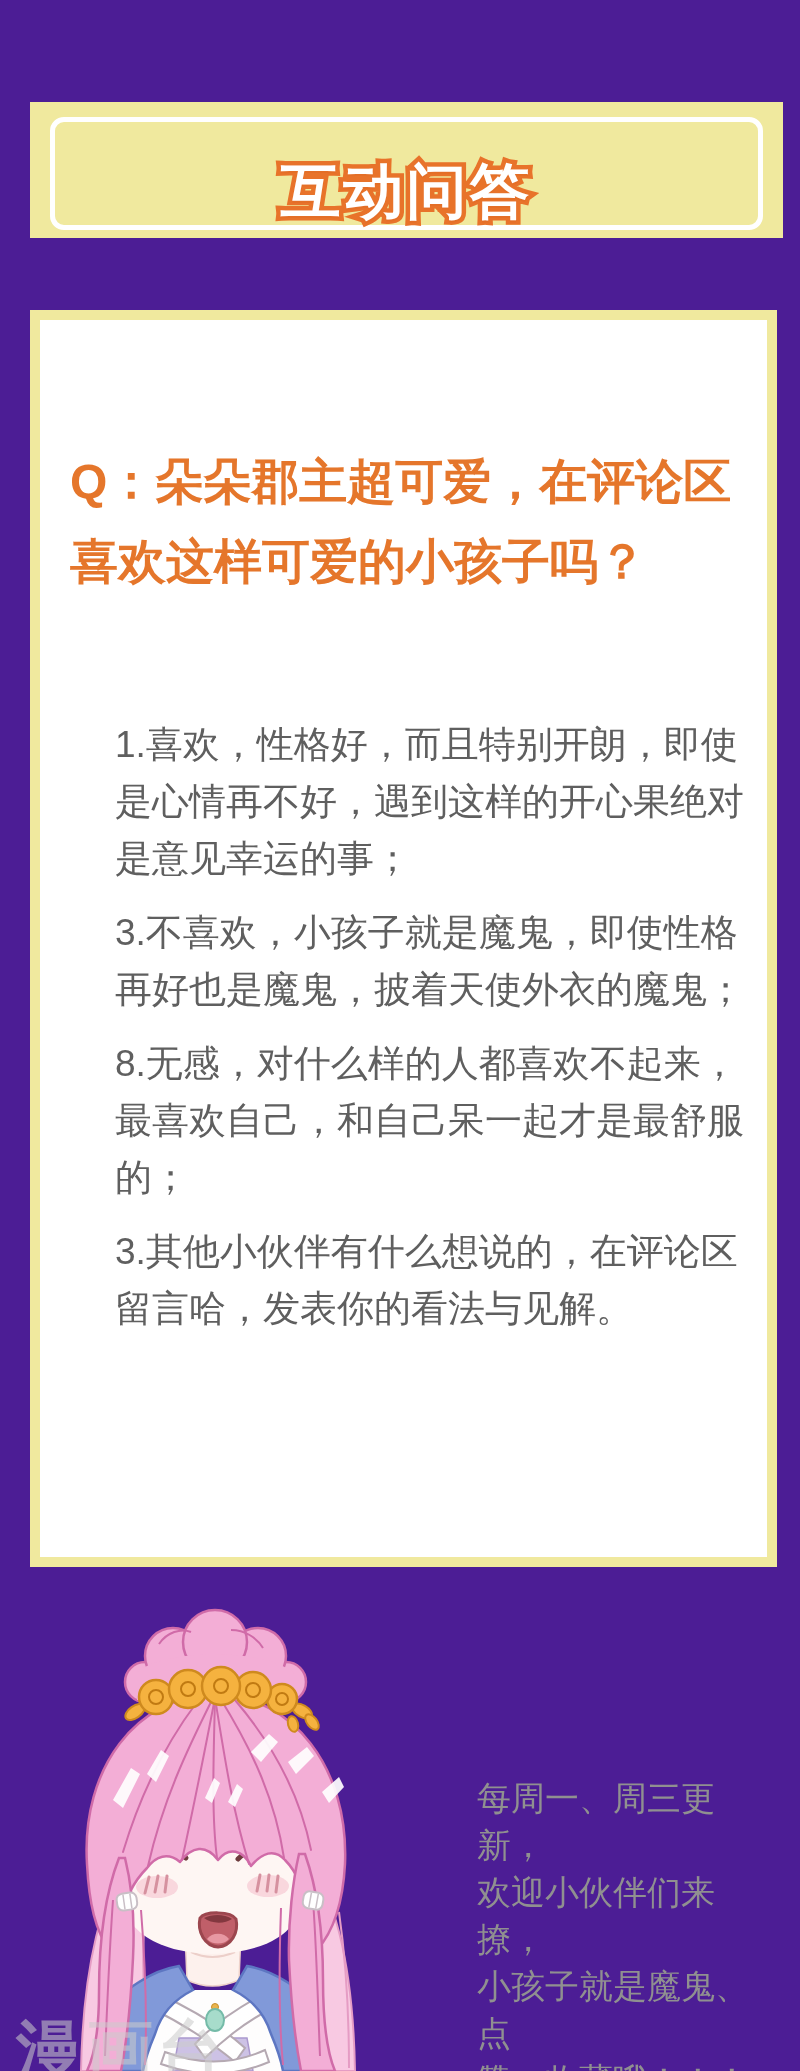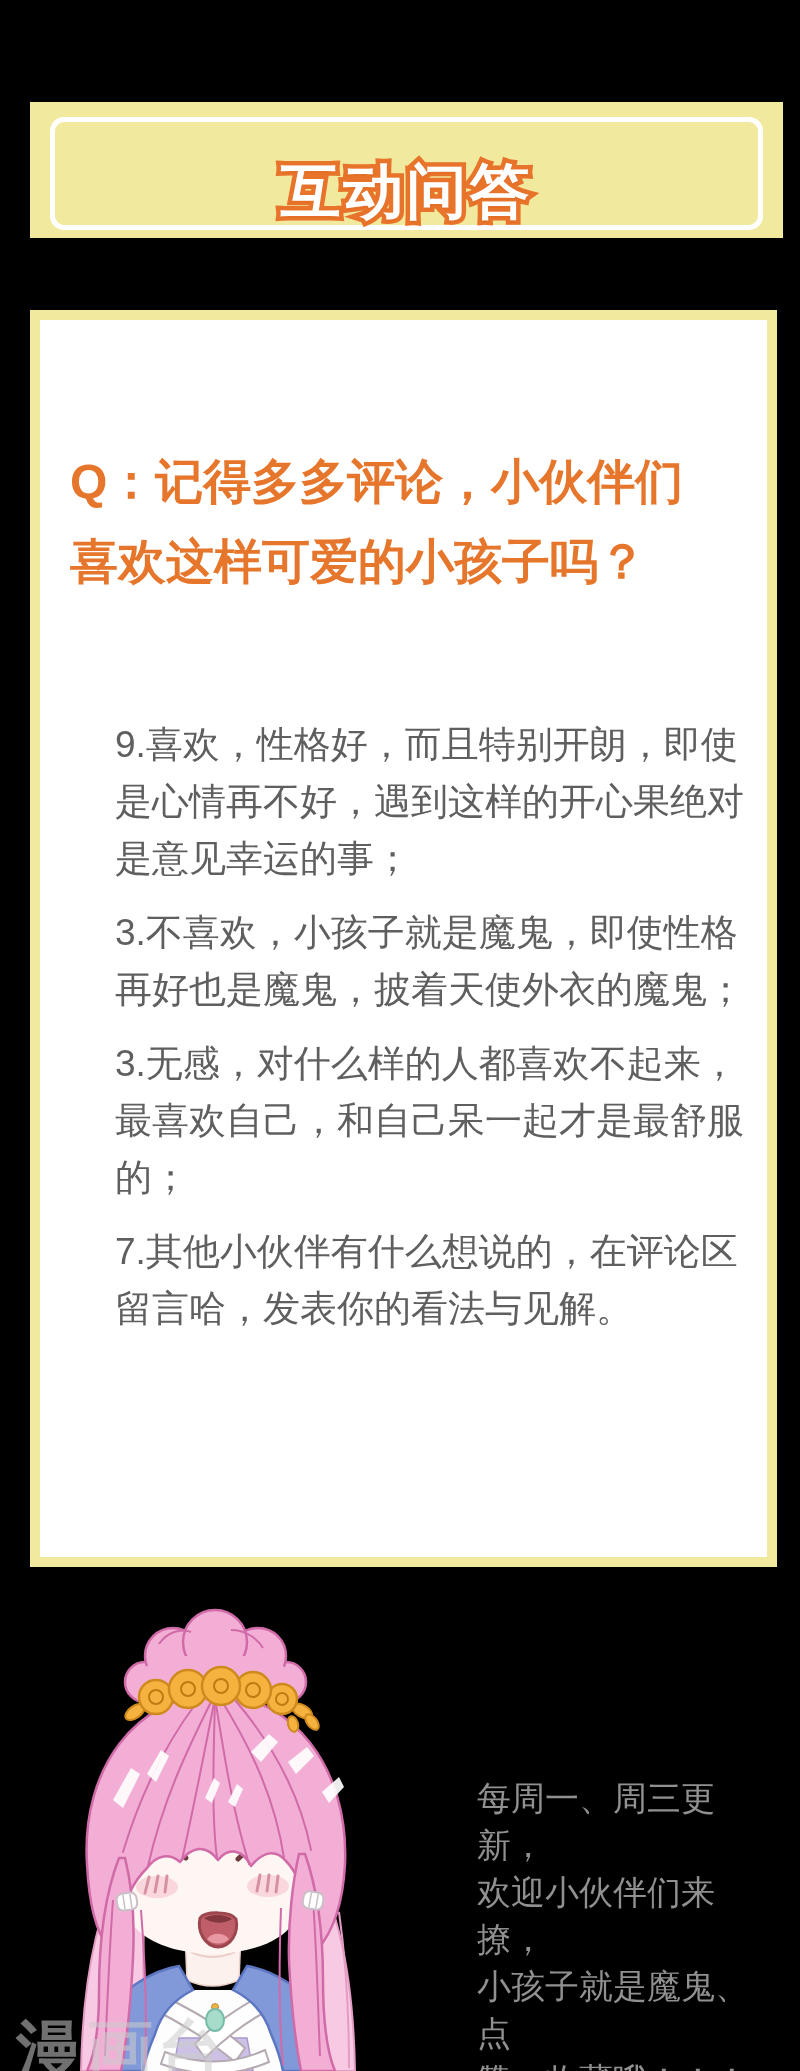--- a/index.html
+++ b/index.html
@@ -5,21 +5,21 @@
   :root{
     --pale-yellow:#f0e99e;
     --title-outline-orange:#e8732a;
     --question-orange:#e5762b;
     --body-gray:#5f5f5f;
     --notice-gray:#909090;
     --watermark-gray:#cccccc;
   }
   *{margin:0;padding:0;box-sizing:border-box;}
   body{background:#ffffff;font-family:"Liberation Sans","DejaVu Sans",sans-serif;}
-  .page{position:relative;width:800px;height:2071px;background:#000000;overflow:hidden;margin:0 auto;}
+  .page{position:relative;width:800px;height:2071px;background:#4c1d95;overflow:hidden;margin:0 auto;}
 
   
   .header-box{position:absolute;left:30px;top:102px;width:753px;height:136px;
     background:var(--pale-yellow,#f0e99e);}
   .header-inner{position:absolute;left:20px;right:20px;top:15px;bottom:8px;
     border:5px solid #ffffff;border-radius:14px;}
   .header-title{position:absolute;left:0;right:0;top:0;bottom:0;
     display:flex;align-items:center;justify-content:center;padding-top:44px;
     font-size:60px;font-weight:bold;letter-spacing:3px;color:#ffffff;
     -webkit-text-stroke:9px var(--title-outline-orange,#e8732a);
@@ -49,32 +49,32 @@
 <body>
 
 <div class="page">
 
   <div class="header-box">
     <div class="header-inner"></div>
     <div class="header-title">互动问答</div>
   </div>
 
   <div class="qa-box">
-    <div class="question">Q：记得多多评论，小伙伴们
+    <div class="question">Q：朵朵郡主超可爱，在评论区
 喜欢这样可爱的小孩子吗？</div>
     <div class="options">
-      <div class="option">9.喜欢，性格好，而且特别开朗，即使
+      <div class="option">1.喜欢，性格好，而且特别开朗，即使
 是心情再不好，遇到这样的开心果绝对
 是意见幸运的事；</div>
       <div class="option">3.不喜欢，小孩子就是魔鬼，即使性格
 再好也是魔鬼，披着天使外衣的魔鬼；</div>
-      <div class="option">3.无感，对什么样的人都喜欢不起来，
+      <div class="option">8.无感，对什么样的人都喜欢不起来，
 最喜欢自己，和自己呆一起才是最舒服
 的；</div>
-      <div class="option">7.其他小伙伴有什么想说的，在评论区
+      <div class="option">3.其他小伙伴有什么想说的，在评论区
 留言哈，发表你的看法与见解。</div>
     </div>
   </div>
 
   <svg class="character" viewBox="0 0 340 471" xmlns="http://www.w3.org/2000/svg" aria-hidden="true">
 
     <g>
       <path d="M80 240 C 46 296 28 366 26 471 L 98 471 C 86 402 84 318 98 266 Z" fill="#f8c9e2" stroke="#e59cc4" stroke-width="2"></path>
       <path d="M242 238 C 280 292 298 362 300 471 L 230 471 C 242 402 244 318 230 264 Z" fill="#f8c9e2" stroke="#e59cc4" stroke-width="2"></path>
       <path d="M60 310 C 50 366 46 424 44 468" fill="none" stroke="#e59cc4" stroke-width="2"></path>

